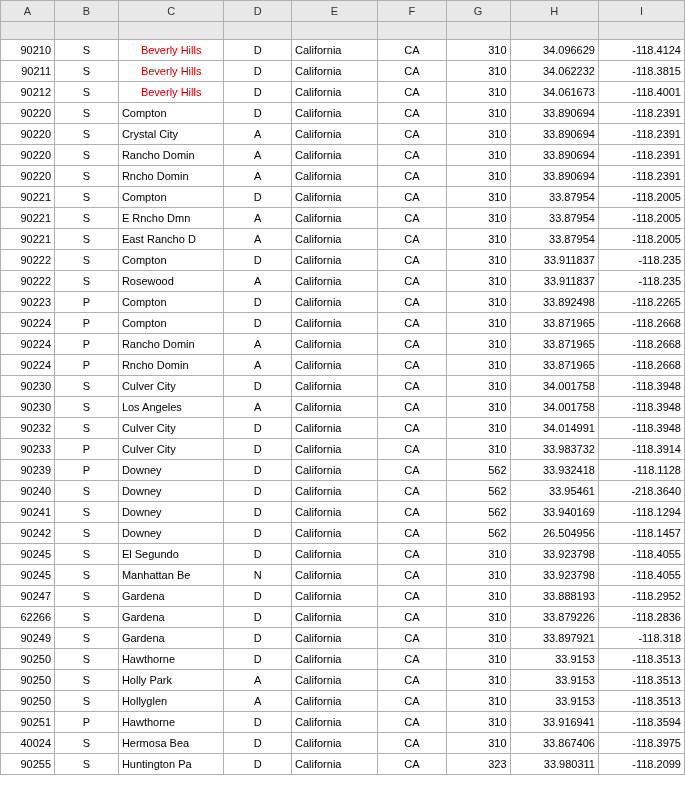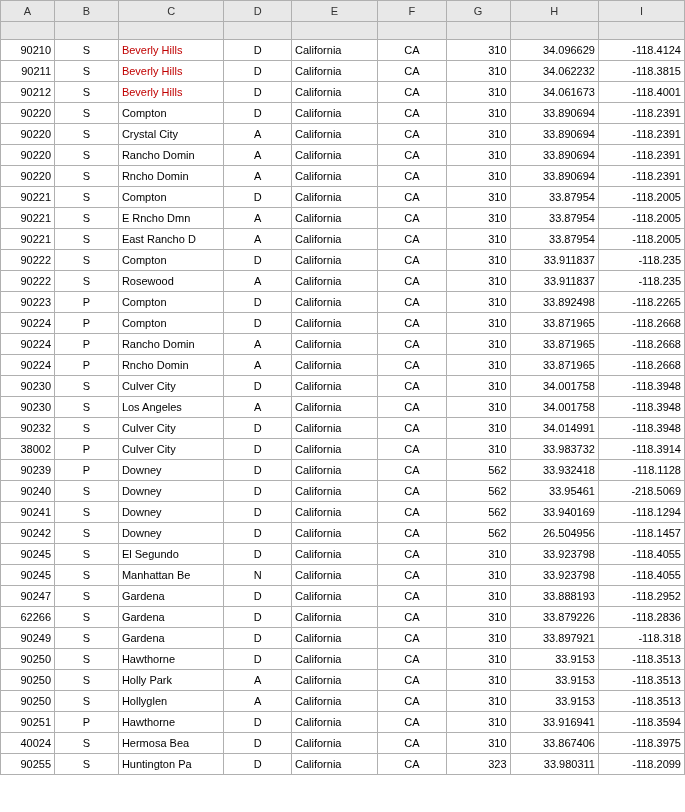--- a/index.html
+++ b/index.html
@@ -43,20 +43,21 @@
       background: #fff;
     }
     td.num {
       text-align: right;
     }
     td.center {
       text-align: center;
     }
     td.city-highlight {
       color: #c00000;
+      text-align: center;
     }
     
     .col-a { width: 44px; }
     .col-b { width: 52px; }
     .col-c { width: 86px; }
     .col-d { width: 55px; }
     .col-e { width: 70px; }
     .col-f { width: 56px; }
     .col-g { width: 52px; }
     .col-h { width: 72px; }
@@ -310,21 +311,21 @@
           <td class="center">S</td>
           <td>Culver City</td>
           <td class="center">D</td>
           <td>California</td>
           <td class="center">CA</td>
           <td class="num">310</td>
           <td class="num">34.014991</td>
           <td class="num">-118.3948</td>
         </tr>
         <tr>
-          <td class="num">38002</td>
+          <td class="num">90233</td>
           <td class="center">P</td>
           <td>Culver City</td>
           <td class="center">D</td>
           <td>California</td>
           <td class="center">CA</td>
           <td class="num">310</td>
           <td class="num">33.983732</td>
           <td class="num">-118.3914</td>
         </tr>
         <tr>
@@ -340,21 +341,21 @@
         </tr>
         <tr>
           <td class="num">90240</td>
           <td class="center">S</td>
           <td>Downey</td>
           <td class="center">D</td>
           <td>California</td>
           <td class="center">CA</td>
           <td class="num">562</td>
           <td class="num">33.95461</td>
-          <td class="num">-218.5069</td>
+          <td class="num">-218.3640</td>
         </tr>
         <tr>
           <td class="num">90241</td>
           <td class="center">S</td>
           <td>Downey</td>
           <td class="center">D</td>
           <td>California</td>
           <td class="center">CA</td>
           <td class="num">562</td>
           <td class="num">33.940169</td>

